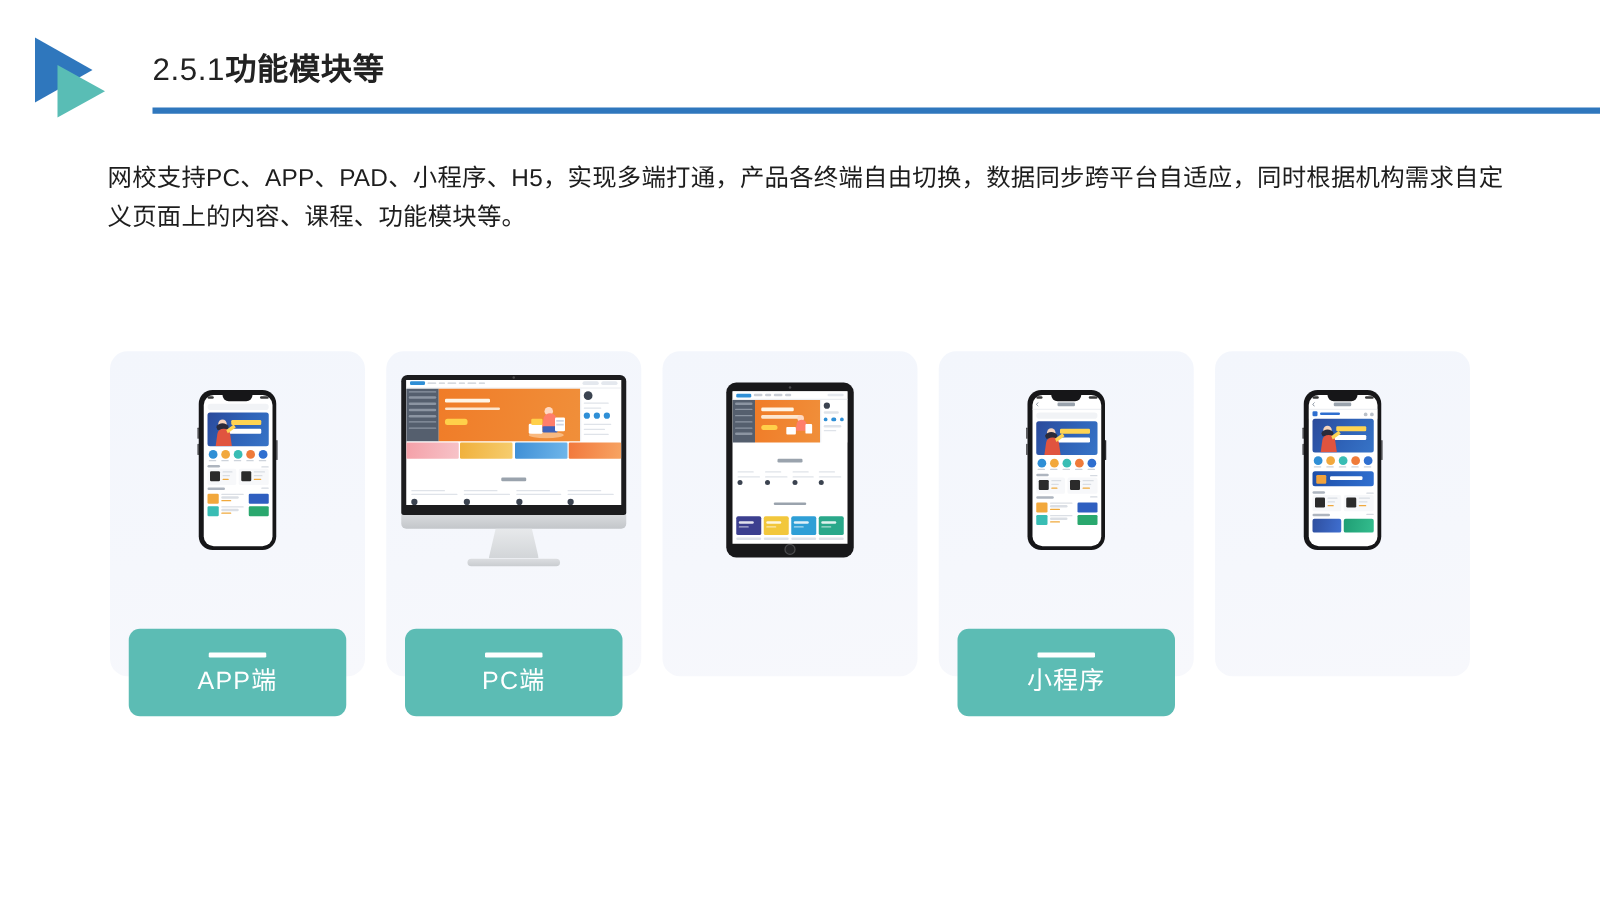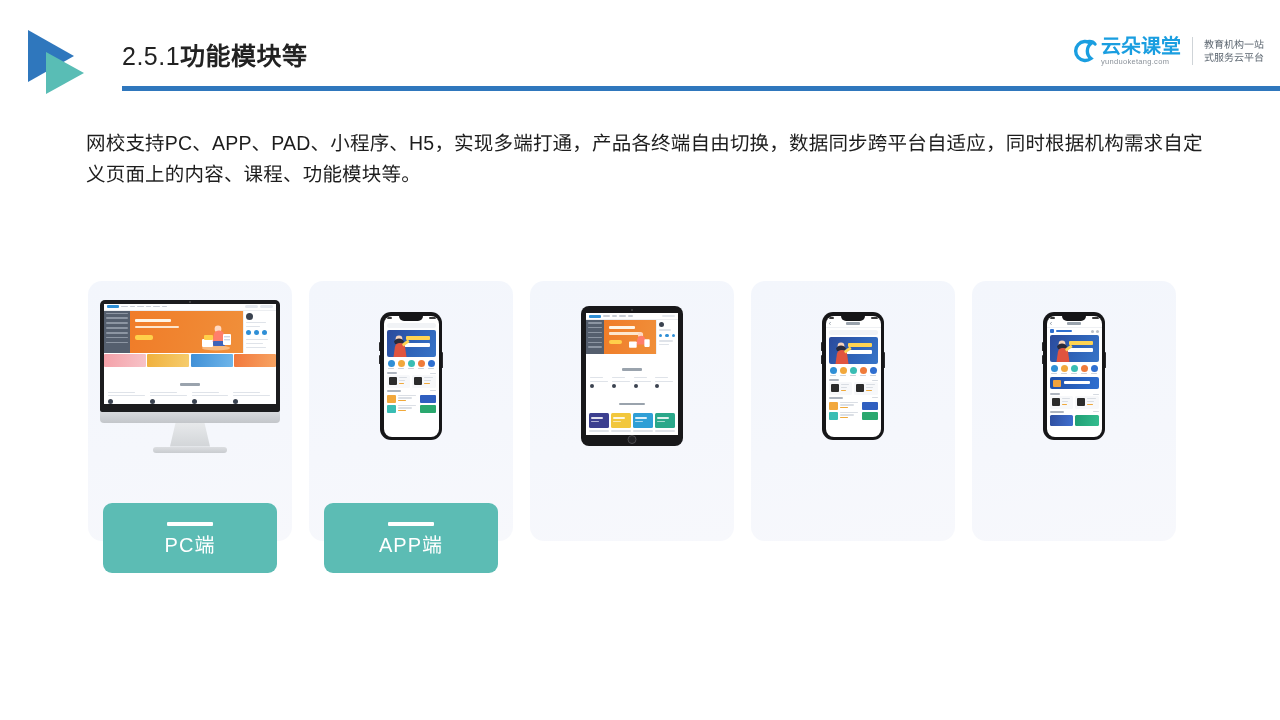--- a/index.html
+++ b/index.html
@@ -576,44 +576,125 @@
     <span class="tri tri-teal"></span>
   </div>
 
   <div class="title-block">
     <div class="page-title">
       <span class="num">2.5.1</span><span class="name">功能模块等</span>
     </div>
   </div>
   <div class="title-rule"></div>
 
-  <div class="brand">
-    <div class="brand-left">
-      <div class="cloud-icon">
-        <svg viewBox="0 0 30 30" width="30" height="30" aria-hidden="true">
-          <path d="M22 7.5a9.5 9.5 0 1 0 0 15 9.5 9.5 0 0 1 0-15z" fill="none" stroke="#1a9ee0" stroke-width="3.4" stroke-linecap="round"></path>
-          <path d="M18.5 5.5c3.2-.6 6.2.6 7.6 2.6" fill="none" stroke="#1a9ee0" stroke-width="3.2" stroke-linecap="round"></path>
-        </svg>
-      </div>
-      <div class="brand-words">
-        <span class="brand-cn">云朵课堂</span>
-        <span class="brand-en">yunduoketang.com</span>
+</div>
+
+<div class="lead">网校支持PC、APP、PAD、小程序、H5，实现多端打通，产品各终端自由切换，数据同步跨平台自适应，同时根据机构需求自定义页面上的内容、课程、功能模块等。</div>
+
+<div class="cards">
+
+  <div class="card">
+    <div class="device-wrap">
+      <div class="phone">
+        <span class="phone-notch"></span>
+        <span class="phone-btn-r"></span>
+        <span class="phone-btn-l1"></span>
+        <span class="phone-btn-l2"></span>
+        <div class="phone-view">
+          <div class="p-status">
+              <i></i>
+              <u></u>
+            </div>
+          <div class="p-search"></div>
+          <div class="p-hero">
+            <span class="ht1"></span>
+              <span class="ht2"></span>
+            <svg class="hfig" viewBox="0 0 20 24" aria-hidden="true">
+              <circle cx="9" cy="6" r="3.4" fill="#f7d3bb"></circle>
+              <path d="M4 8.5c1-2 3-3 5-3s4 1 5 3l-1 2-8 .4z" fill="#2b2b3a"></path>
+              <path d="M3.5 24l1.4-10c.4-2.6 2.4-4 5.1-4s4.7 1.4 5.1 4l1.4 10z" fill="#e0543f"></path>
+              <path d="M12 11l6-4.5 1.6 2.4-6.4 4.6z" fill="#ffd452"></path>
+            </svg>
+          </div>
+          <div class="p-icons">
+            <div>
+                <b style="background:#2f8fd6"></b>
+                <i></i>
+              </div>
+            <div>
+                <b style="background:#f2a83c"></b>
+                <i></i>
+              </div>
+            <div>
+                <b style="background:#39bdb4"></b>
+                <i></i>
+              </div>
+            <div>
+                <b style="background:#ef7b3a"></b>
+                <i></i>
+              </div>
+            <div>
+                <b style="background:#2f6fd0"></b>
+                <i></i>
+              </div>
+          </div>
+          <div class="p-rowhead">
+              <i></i>
+              <u></u>
+            </div>
+          <div class="p-cards2">
+            <div>
+              <span class="thumb"></span>
+              <span class="lines">
+                  <i style="width:90%"></i>
+                  <i style="width:70%"></i>
+                  <i class="o"></i>
+                </span>
+            </div>
+            <div>
+              <span class="thumb"></span>
+              <span class="lines">
+                  <i style="width:90%"></i>
+                  <i style="width:70%"></i>
+                  <i class="o"></i>
+                </span>
+            </div>
+          </div>
+          <div class="p-rowhead">
+              <i style="width:14px"></i>
+              <u></u>
+            </div>
+          <div class="p-list">
+            <div class="p-listitem">
+              <span class="th" style="background:#f2a83c"></span>
+              <span class="ln">
+                  <i style="width:92%"></i>
+                  <i style="width:74%"></i>
+                  <i style="width:40%;background:#f0a93c"></i>
+                </span>
+              <span class="th" style="background:#2f5fc0;width:16px"></span>
+            </div>
+            <div class="p-listitem">
+              <span class="th" style="background:#39bdb4"></span>
+              <span class="ln">
+                  <i style="width:92%"></i>
+                  <i style="width:74%"></i>
+                  <i style="width:40%;background:#f0a93c"></i>
+                </span>
+              <span class="th" style="background:#2aa86e;width:16px"></span>
+            </div>
+          </div>
+        </div>
       </div>
     </div>
-    <div class="brand-sep"></div>
-    <div class="brand-tagline">
-      <div>教育机构一站</div>
-      <div>式服务云平台</div>
+    <div class="label-btn">
+      <span class="bar"></span>
+      <span class="txt">APP端</span>
     </div>
   </div>
-</div>
-
-<div class="lead">网校支持PC、APP、PAD、小程序、H5，实现多端打通，产品各终端自由切换，数据同步跨平台自适应，同时根据机构需求自定义页面上的内容、课程、功能模块等。</div>
-
-<div class="cards">
 
   <div class="card">
     <div class="device-wrap">
       <div class="imac">
         <div class="imac-screen">
           <div class="imac-cam"></div>
           <div class="imac-view">
             <div class="m-topbar">
               <span class="m-logo"></span>
               <span class="m-navi"></span>
@@ -703,120 +784,20 @@
       </div>
     </div>
     <div class="label-btn">
       <span class="bar"></span>
       <span class="txt">PC端</span>
     </div>
   </div>
 
   <div class="card">
     <div class="device-wrap">
-      <div class="phone">
-        <span class="phone-notch"></span>
-        <span class="phone-btn-r"></span>
-        <span class="phone-btn-l1"></span>
-        <span class="phone-btn-l2"></span>
-        <div class="phone-view">
-          <div class="p-status">
-              <i></i>
-              <u></u>
-            </div>
-          <div class="p-search"></div>
-          <div class="p-hero">
-            <span class="ht1"></span>
-              <span class="ht2"></span>
-            <svg class="hfig" viewBox="0 0 20 24" aria-hidden="true">
-              <circle cx="9" cy="6" r="3.4" fill="#f7d3bb"></circle>
-              <path d="M4 8.5c1-2 3-3 5-3s4 1 5 3l-1 2-8 .4z" fill="#2b2b3a"></path>
-              <path d="M3.5 24l1.4-10c.4-2.6 2.4-4 5.1-4s4.7 1.4 5.1 4l1.4 10z" fill="#e0543f"></path>
-              <path d="M12 11l6-4.5 1.6 2.4-6.4 4.6z" fill="#ffd452"></path>
-            </svg>
-          </div>
-          <div class="p-icons">
-            <div>
-                <b style="background:#2f8fd6"></b>
-                <i></i>
-              </div>
-            <div>
-                <b style="background:#f2a83c"></b>
-                <i></i>
-              </div>
-            <div>
-                <b style="background:#39bdb4"></b>
-                <i></i>
-              </div>
-            <div>
-                <b style="background:#ef7b3a"></b>
-                <i></i>
-              </div>
-            <div>
-                <b style="background:#2f6fd0"></b>
-                <i></i>
-              </div>
-          </div>
-          <div class="p-rowhead">
-              <i></i>
-              <u></u>
-            </div>
-          <div class="p-cards2">
-            <div>
-              <span class="thumb"></span>
-              <span class="lines">
-                  <i style="width:90%"></i>
-                  <i style="width:70%"></i>
-                  <i class="o"></i>
-                </span>
-            </div>
-            <div>
-              <span class="thumb"></span>
-              <span class="lines">
-                  <i style="width:90%"></i>
-                  <i style="width:70%"></i>
-                  <i class="o"></i>
-                </span>
-            </div>
-          </div>
-          <div class="p-rowhead">
-              <i style="width:14px"></i>
-              <u></u>
-            </div>
-          <div class="p-list">
-            <div class="p-listitem">
-              <span class="th" style="background:#f2a83c"></span>
-              <span class="ln">
-                  <i style="width:92%"></i>
-                  <i style="width:74%"></i>
-                  <i style="width:40%;background:#f0a93c"></i>
-                </span>
-              <span class="th" style="background:#2f5fc0;width:16px"></span>
-            </div>
-            <div class="p-listitem">
-              <span class="th" style="background:#39bdb4"></span>
-              <span class="ln">
-                  <i style="width:92%"></i>
-                  <i style="width:74%"></i>
-                  <i style="width:40%;background:#f0a93c"></i>
-                </span>
-              <span class="th" style="background:#2aa86e;width:16px"></span>
-            </div>
-          </div>
-        </div>
-      </div>
-    </div>
-    <div class="label-btn">
-      <span class="bar"></span>
-      <span class="txt">APP端</span>
-    </div>
-  </div>
-
-  <div class="card">
-    <div class="device-wrap">
       <div class="tablet">
         <span class="tablet-cam"></span>
         <span class="tablet-home"></span>
         <div class="tablet-view">
           <div class="m-topbar">
             <span class="m-logo"></span>
             <span class="m-navi"></span>
             <span class="m-navi sm"></span>
             <span class="m-navi"></span>
             <span class="m-navi sm"></span>
@@ -1001,20 +982,24 @@
                   <i style="width:92%"></i>
                   <i style="width:74%"></i>
                   <i style="width:40%;background:#f0a93c"></i>
                 </span>
               <span class="th" style="background:#2aa86e;width:16px"></span>
             </div>
           </div>
         </div>
       </div>
     </div>
+    <div class="label-btn">
+      <span class="bar"></span>
+      <span class="txt">小程序</span>
+    </div>
   </div>
 
   <div class="card">
     <div class="device-wrap">
       <div class="phone">
         <span class="phone-notch"></span>
         <span class="phone-btn-r"></span>
         <span class="phone-btn-l1"></span>
         <span class="phone-btn-l2"></span>
         <div class="phone-view">

